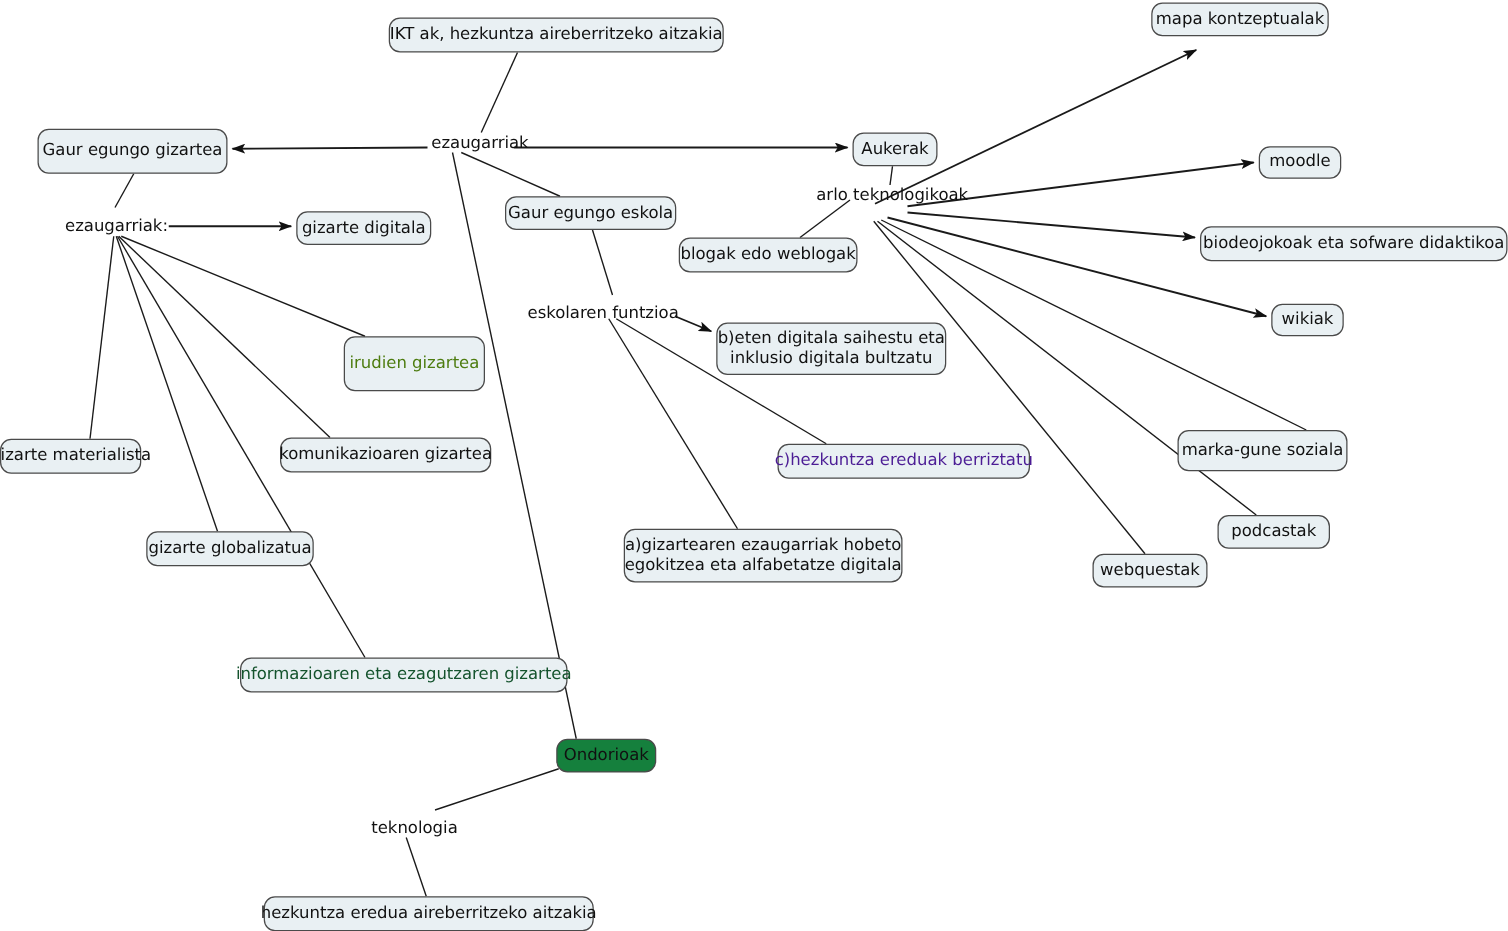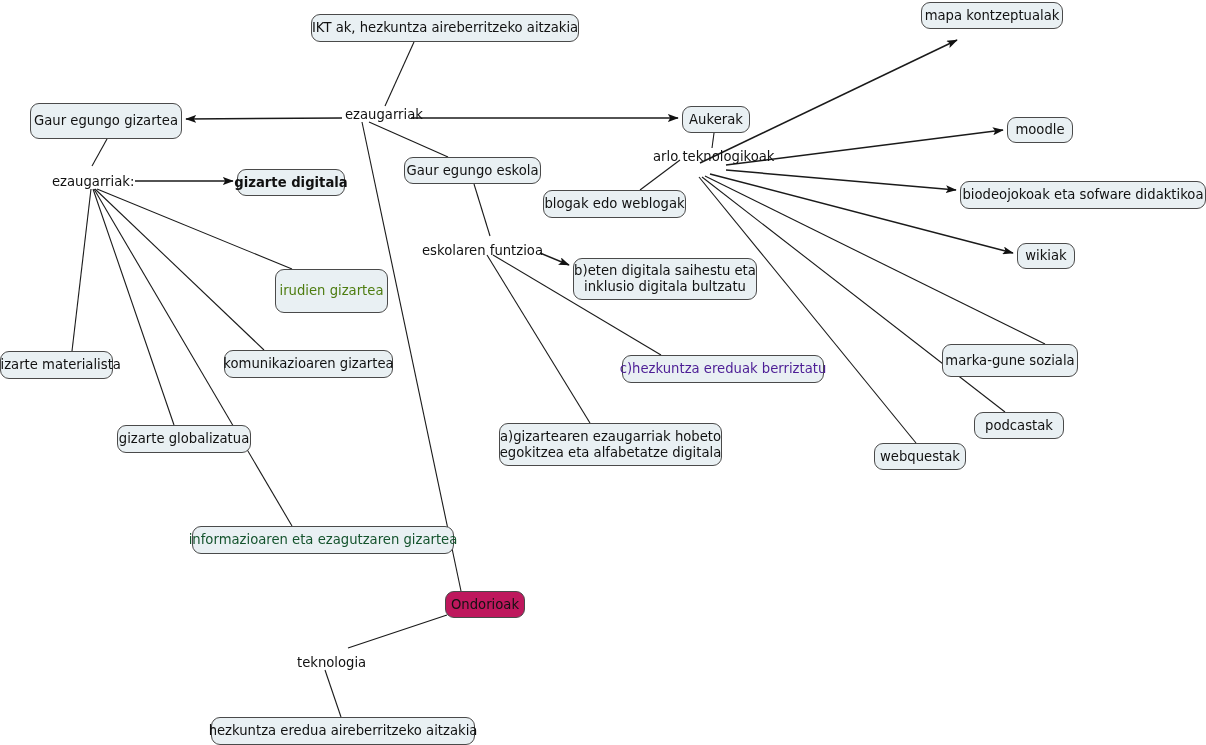--- a/index.html
+++ b/index.html
@@ -104,27 +104,27 @@
       <div class="node" style="left: 942px; top: 344px; width: 136px; height: 33px; background: rgb(233, 240, 243); border-color: rgb(74, 74, 74); color: rgb(17, 17, 17);">marka-gune soziala</div>
       <div class="node" style="left: 974px; top: 412px; width: 90px; height: 27px; background: rgb(233, 240, 243); border-color: rgb(74, 74, 74); color: rgb(17, 17, 17);">podcastak</div>
       <div class="node" style="left: 874px; top: 443px; width: 92px; height: 27px; background: rgb(233, 240, 243); border-color: rgb(74, 74, 74); color: rgb(17, 17, 17);">webquestak</div>
       <div class="node" style="left: 404px; top: 157px; width: 137px; height: 27px; background: rgb(233, 240, 243); border-color: rgb(74, 74, 74); color: rgb(17, 17, 17);">Gaur egungo eskola</div>
       <div class="node" style="left: 543px; top: 190px; width: 143px; height: 28px; background: rgb(233, 240, 243); border-color: rgb(74, 74, 74); color: rgb(17, 17, 17);">blogak edo weblogak</div>
       <div class="node" style="left: 573px; top: 258px; width: 184px; height: 42px; background: rgb(233, 240, 243); border-color: rgb(74, 74, 74); color: rgb(17, 17, 17);">b)eten digitala saihestu eta
 inklusio digitala bultzatu</div>
       <div class="node" style="left: 622px; top: 355px; width: 202px; height: 28px; background: rgb(233, 240, 243); border-color: rgb(74, 74, 74); color: #4c1d95;">c)hezkuntza ereduak berriztatu</div>
       <div class="node" style="left: 499px; top: 423px; width: 223px; height: 43px; background: rgb(233, 240, 243); border-color: rgb(74, 74, 74); color: rgb(17, 17, 17);">a)gizartearen ezaugarriak hobeto
 egokitzea eta alfabetatze digitala</div>
-      <div class="node" style="left: 237px; top: 169px; width: 108px; height: 27px; background: rgb(233, 240, 243); border-color: rgb(74, 74, 74); color: rgb(17, 17, 17); font-weight: bold;">gizarte digitala</div>
+      <div class="node" style="left: 237px; top: 169px; width: 108px; height: 27px; background: rgb(233, 240, 243); border-color: rgb(74, 74, 74); color: rgb(17, 17, 17);">gizarte digitala</div>
       <div class="node" style="left: 275px; top: 269px; width: 113px; height: 44px; background: rgb(233, 240, 243); border-color: rgb(74, 74, 74); color: #4d7c0f;">irudien gizartea</div>
       <div class="node" style="left: 224px; top: 350px; width: 169px; height: 28px; background: rgb(233, 240, 243); border-color: rgb(74, 74, 74); color: rgb(17, 17, 17);">komunikazioaren gizartea</div>
       <div class="node" style="left: 0px; top: 351px; width: 113px; height: 28px; background: rgb(233, 240, 243); border-color: rgb(74, 74, 74); color: rgb(17, 17, 17);">gizarte materialista</div>
       <div class="node" style="left: 117px; top: 425px; width: 134px; height: 28px; background: rgb(233, 240, 243); border-color: rgb(74, 74, 74); color: rgb(17, 17, 17);">gizarte globalizatua</div>
       <div class="node" style="left: 192px; top: 526px; width: 262px; height: 28px; background: rgb(233, 240, 243); border-color: rgb(74, 74, 74); color: #14532d;">informazioaren eta ezagutzaren gizartea</div>
-      <div class="node" style="left: 445px; top: 591px; width: 80px; height: 27px; background: #be185d; border-color: rgb(74, 74, 74); color: rgb(17, 17, 17);">Ondorioak</div>
+      <div class="node" style="left: 445px; top: 591px; width: 80px; height: 27px; background: #15803d; border-color: rgb(74, 74, 74); color: rgb(17, 17, 17);">Ondorioak</div>
       <div class="node" style="left: 211px; top: 717px; width: 264px; height: 28px; background: rgb(233, 240, 243); border-color: rgb(74, 74, 74); color: rgb(17, 17, 17);">hezkuntza eredua aireberritzeko aitzakia</div>
     </div>
   <div id="labels-layer">
       <div class="link-label" style="left: 345px; top: 107px; color: rgb(17, 17, 17);">ezaugarriak</div>
       <div class="link-label" style="left: 52px; top: 174px; color: rgb(17, 17, 17);">ezaugarriak:</div>
       <div class="link-label" style="left: 653px; top: 149px; color: rgb(17, 17, 17);">arlo teknologikoak</div>
       <div class="link-label" style="left: 422px; top: 243px; color: rgb(17, 17, 17);">eskolaren funtzioa</div>
       <div class="link-label" style="left: 297px; top: 655px; color: rgb(17, 17, 17);">teknologia</div>
     </div>
 </div>

